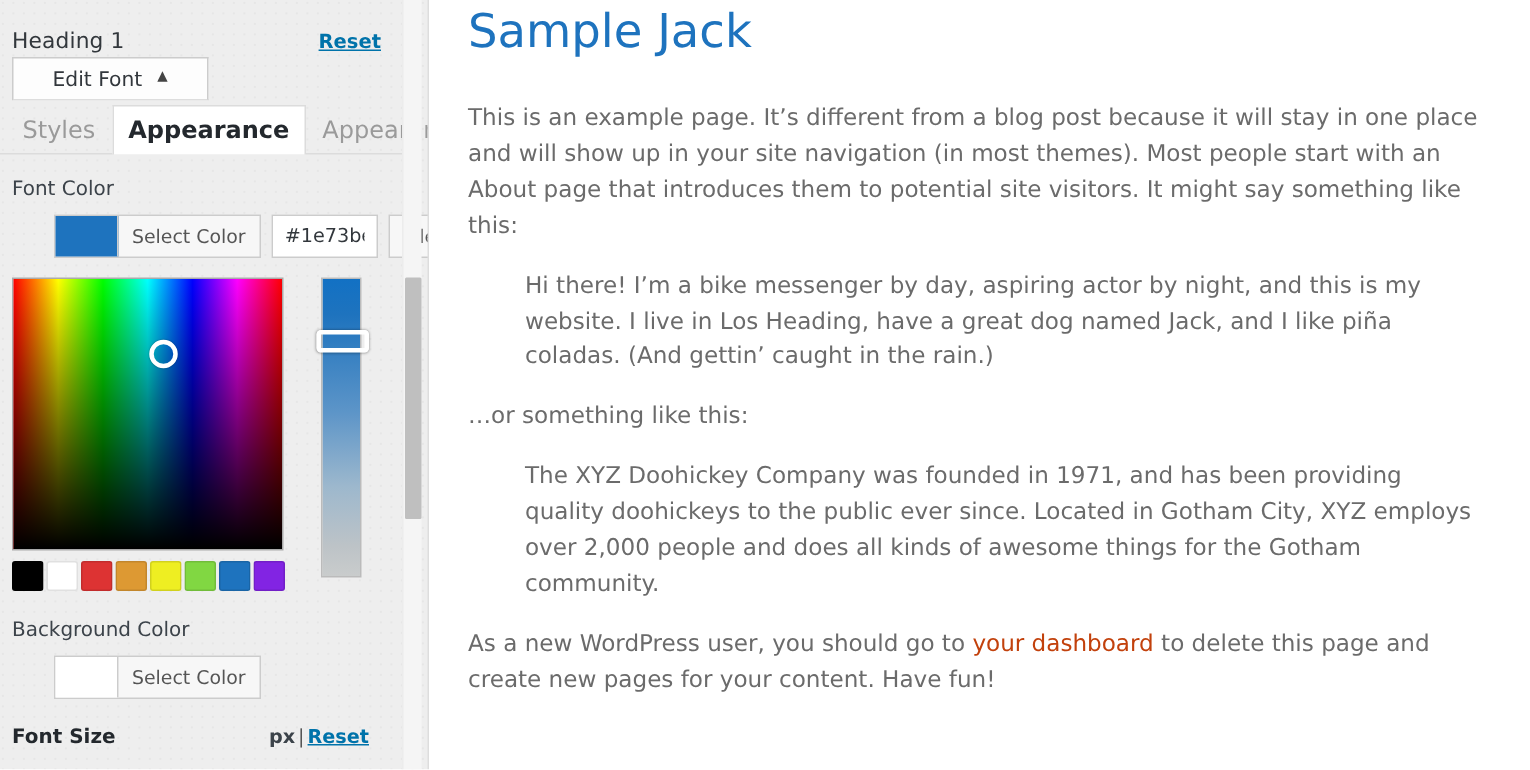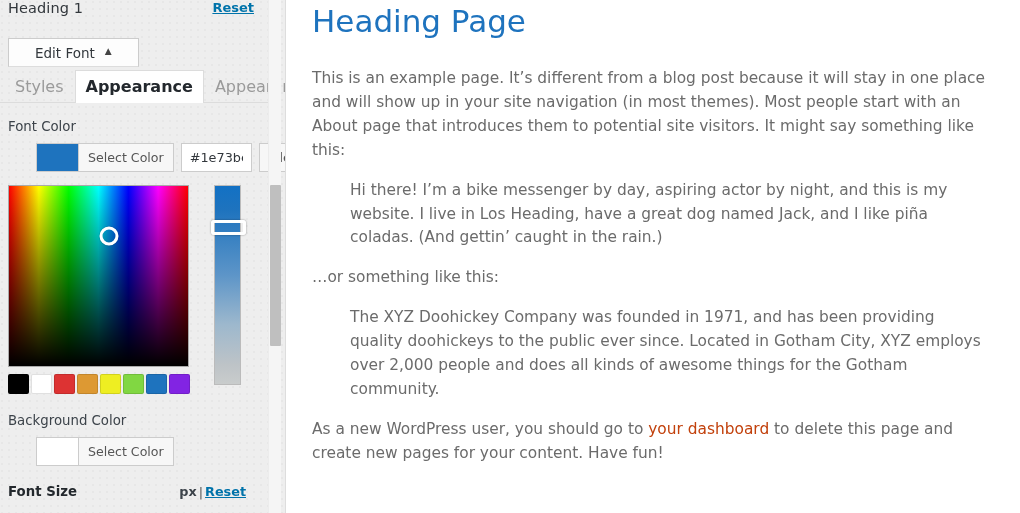--- a/index.html
+++ b/index.html
@@ -39,21 +39,21 @@
     height: 513px;
     padding: 0;
   }
 
   
   .heading-row {
     position: relative;
     height: 36px;
     padding: 0 14px 0 8px;
     display: flex;
-    align-items: flex-start;
+    align-items: flex-end;
     justify-content: space-between;
   }
   .heading-title {
     font-size: 14.5px;
     color: #32373c;
     letter-spacing: 0.1px;
   }
   .reset-link {
     font-size: 13px;
     color: #0073aa;
@@ -403,21 +403,21 @@
 
     </div>
 
     <div class="sb-scrollbar">
       <div class="sb-thumb"></div>
     </div>
     <div class="sb-divider"></div>
   </div>
 
   <div id="content">
-    <h1 class="page-title" id="preview-title" style="color: rgb(30, 115, 190);">Heading Page</h1>
+    <h1 class="page-title" id="preview-title" style="color: rgb(30, 115, 190);">Sample Jack</h1>
     <div class="page-body">
       <p>This is an example page. It’s different from a blog post because it will stay in one place and will show up in your site navigation (in most themes). Most people start with an About page that introduces them to potential site visitors. It might say something like this:</p>
       <blockquote>Hi there! I’m a bike messenger by day, aspiring actor by night, and this is my website. I live in Los Heading, have a great dog named Jack, and I like piña coladas. (And gettin’ caught in the rain.)</blockquote>
       <p>…or something like this:</p>
       <blockquote>The XYZ Doohickey Company was founded in 1971, and has been providing quality doohickeys to the public ever since. Located in Gotham City, XYZ employs over 2,000 people and does all kinds of awesome things for the Gotham community.</blockquote>
       <p><span>As a new WordPress user, you should go to </span><a id="dash-link" style="color: #c2410c;">your dashboard</a><span> to delete this page and create new pages for your content. Have fun!</span></p>
     </div>
   </div>
 
 </div>

